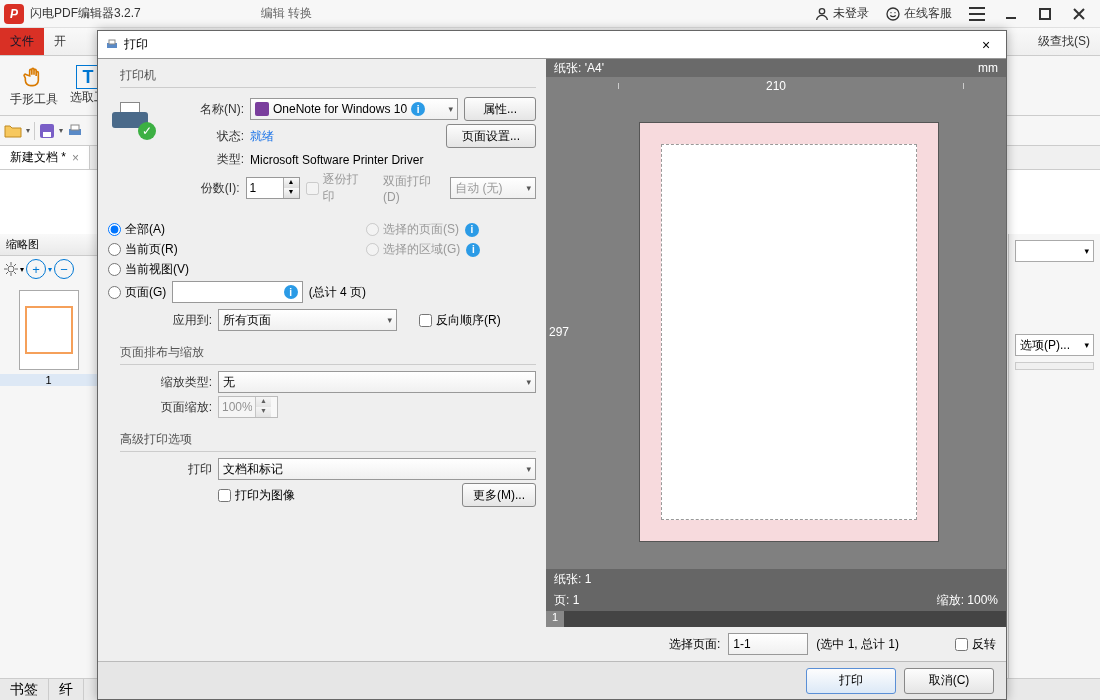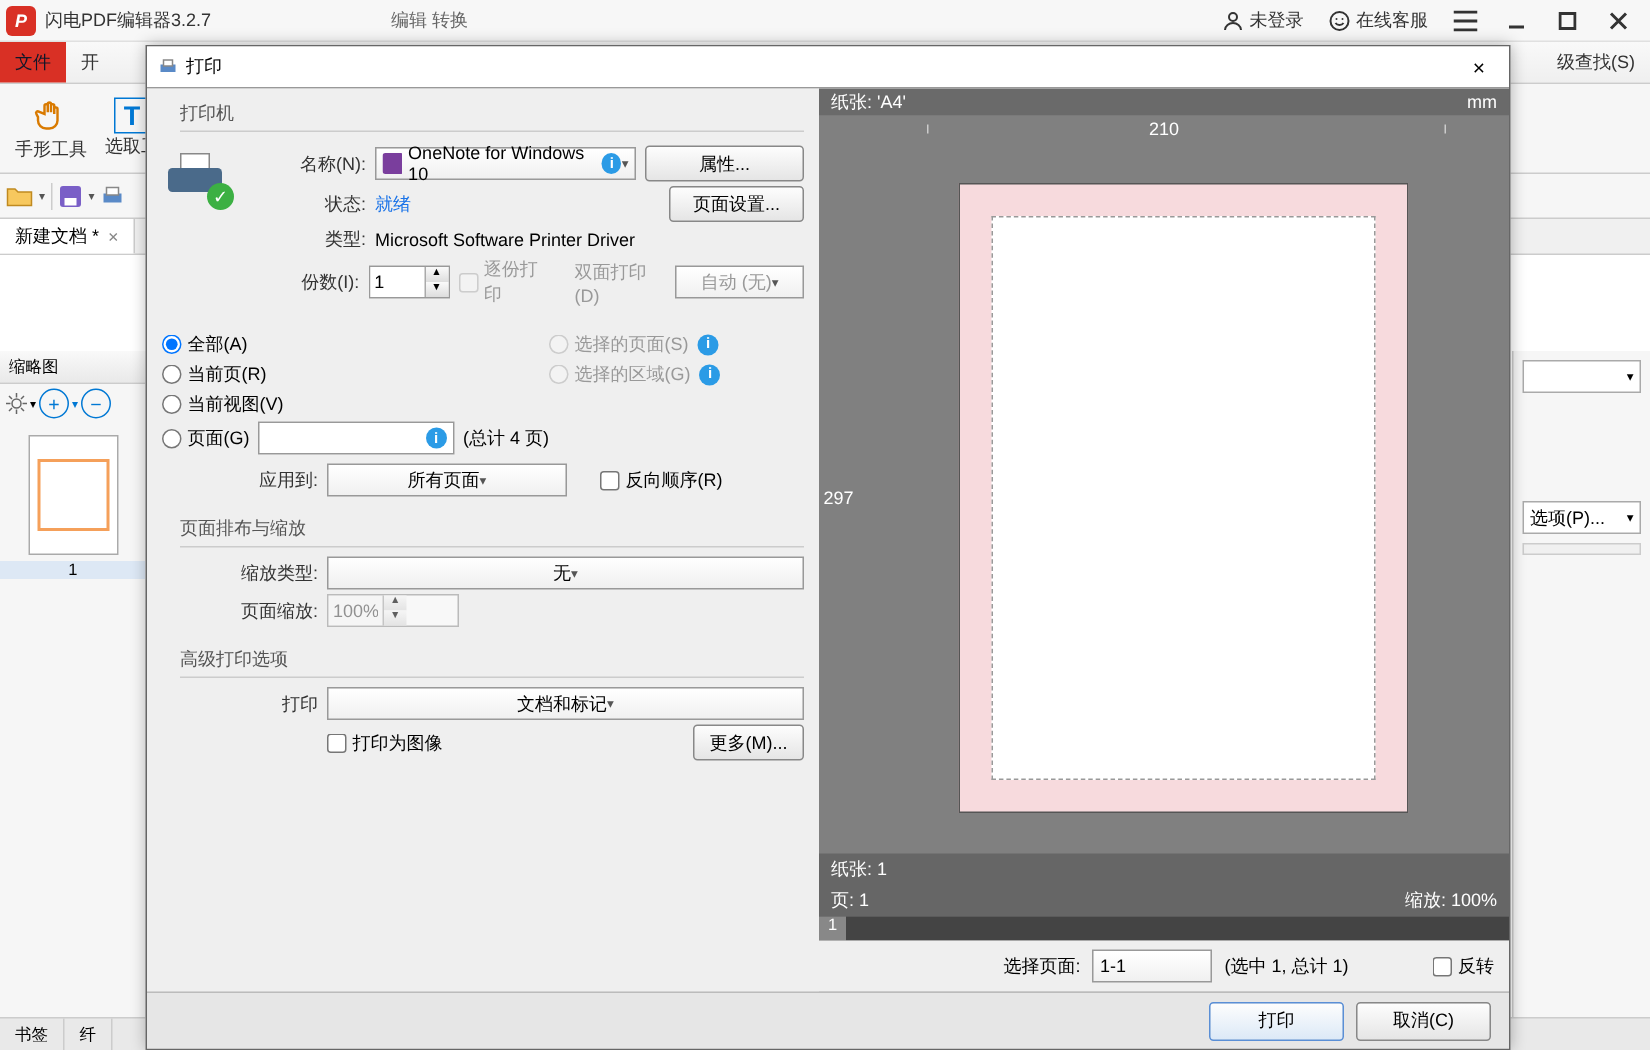--- a/index.html
+++ b/index.html
@@ -30,21 +30,21 @@
 
 .left-panel { position: absolute; left: 0; top: 234px; width: 98px; bottom: 22px; background: #f6f6f6; border-right: 1px solid #ccc; }
 .left-panel .panel-head { height: 22px; background: linear-gradient(#f9f9f9,#e9e9e9); border-bottom: 1px solid #ccc; padding: 0 6px; display: flex; align-items: center; font-size: 11px; }
 .left-panel .panel-tools { height: 26px; display: flex; align-items: center; padding: 0 4px; gap: 2px; }
 .left-panel .circ-btn { width: 20px; height: 20px; border: 1px solid #0078d4; border-radius: 50%; display: flex; align-items: center; justify-content: center; color: #0078d4; font-size: 13px; }
 .thumb { margin: 8px auto 4px; width: 60px; height: 80px; background: #fff; border: 1px solid #aaa; position: relative; }
 .thumb-sel { position: absolute; top: 15px; left: 5px; right: 5px; bottom: 15px; border: 2px solid #f5a05a; }
 .thumb-num { text-align: center; font-size: 11px; background: #dde8f5; }
 
 .bottom-tabs { position: absolute; left: 0; bottom: 0; height: 22px; background: #e9e9e9; display: flex; align-items: stretch; border-top: 1px solid #ccc; width: 100%; }
-.bottom-tabs .btab { padding: 0 10px; display: flex; align-items: center; font-size: 11px; border-right: 1px solid #ccc; }
+.bottom-tabs .btab { padding: 0 10px; display: flex; align-items: center; font-size: 14px; border-right: 1px solid #ccc; }
 
 .right-panel { position: absolute; right: 0; top: 234px; width: 92px; bottom: 22px; background: #f6f6f6; border-left: 1px solid #ccc; }
 .right-panel .combo { margin: 6px; height: 22px; border: 1px solid #aaa; background: #fff; display: flex; align-items: center; padding: 0 4px; font-size: 11px; }
 
 
 .print-dlg { position: absolute; left: 97px; top: 30px; width: 910px; height: 670px; background: #efefef; border: 1px solid #666; box-shadow: 0 0 10px rgba(0,0,0,0.3); display: flex; flex-direction: column; }
 .dlg-titlebar { height: 28px; background: #fff; border-bottom: 1px solid #999; display: flex; align-items: center; padding: 0 6px; }
 .dlg-titlebar .dlg-ic { width: 16px; height: 16px; margin-right: 4px; display:flex; align-items:center; justify-content:center; }
 .dlg-titlebar .spacer { flex: 1; }
 .dlg-close { width: 28px; text-align: center; font-size: 14px; }
@@ -52,21 +52,21 @@
 .dlg-body { flex: 1; display: flex; overflow: hidden; }
 .dlg-left { width: 448px; padding: 8px 10px; display: flex; flex-direction: column; gap: 10px; background: #efefef; overflow: hidden; }
 .dlg-right { flex: 1; background: #808080; display: flex; flex-direction: column; position: relative; }
 
 .section-title { color: #555; font-size: 12px; border-bottom: 1px solid #ccc; padding-bottom: 3px; margin-bottom: 6px; margin-left: 12px; }
 .row { display: flex; align-items: center; gap: 6px; margin: 3px 0; }
 .row .lbl { width: 84px; text-align: right; color: #333; }
 label.ck { display: flex; align-items: center; gap: 4px; }
 
 select, input[type=text], .combo-look { height: 22px; border: 1px solid #999; background: linear-gradient(#fff,#f0f0f0); padding: 0 4px; font-size: 12px; }
-.combo-look { display: flex; align-items: center; justify-content: center; }
+.combo-look { display: flex; align-items: center; justify-content: space-between; }
 .combo-look .arrow { font-size: 9px; color: #555; }
 .btn { height: 24px; border: 1px solid #888; background: linear-gradient(#fdfdfd,#e5e5e5); padding: 0 10px; border-radius: 3px; display: flex; align-items: center; }
 .btn.primary { background: linear-gradient(#fdfdfd,#dce9f7); border-color: #5a8fd6; }
 input[type=radio], input[type=checkbox] { margin: 0; }
 .spinner { width: 56px; height: 22px; border: 1px solid #999; background: #fff; display: flex; align-items: center; }
 .spinner input { border: none; width: 36px; padding: 0 3px; height: 100%; outline: none; }
 .spinner .spins { width: 16px; height: 100%; display: flex; flex-direction: column; border-left: 1px solid #aaa; }
 .spinner .spins div { flex:1; font-size:7px; text-align:center; background:linear-gradient(#fafafa,#ddd); }
 
 .printer-icon { width: 44px; height: 36px; position: relative; }
@@ -256,21 +256,21 @@
               <div class="combo-look" style="flex:1">
                 <span style="display:flex;align-items:center;gap:4px">
                     <svg width="14" height="14">
                       <rect width="14" height="14" fill="#7a3e9d" rx="2"></rect>
                     </svg>
                     <span>OneNote for Windows 10</span>
                     <span class="info-ic">i</span>
                   </span>
                 <span class="arrow">▾</span>
               </div>
-              <button class="btn" style="width:106px;justify-content:center">属性...</button>
+              <button class="btn" style="width:72px;justify-content:center">属性...</button>
             </div>
             <div class="row">
               <span class="lbl">状态:</span>
               <span style="color:#1a73e8">就绪</span>
               <div style="flex:1"></div>
               <button class="btn" style="width:90px;justify-content:center">页面设置...</button>
             </div>
             <div class="row">
               <span class="lbl">类型:</span>
               <span>Microsoft Software Printer Driver</span>
@@ -343,21 +343,21 @@
                 <label class="ck" style="color:#999">
                   <input type="radio" disabled="" style="">
                   <span>选择的区域(G)</span>
                 </label>
                 <span class="info-ic">i</span>
               </div>
           </div>
         </div>
         <div class="row">
           <span class="lbl" style="width:104px">应用到:</span>
-          <div class="combo-look" style="width:160px">
+          <div class="combo-look" style="width:179px">
               <span>所有页面</span>
               <span class="arrow">▾</span>
             </div>
           <label class="ck" style="margin-left:16px">
               <input type="checkbox" style="">
               <span>反向顺序(R)</span>
             </label>
         </div>
       </div>
 
@@ -365,21 +365,21 @@
         <div class="section-title">页面排布与缩放</div>
         <div class="row">
             <span class="lbl" style="width:104px">缩放类型:</span>
           <div class="combo-look" style="flex:1">
               <span>无</span>
               <span class="arrow">▾</span>
             </div>
         </div>
         <div class="row">
             <span class="lbl" style="width:104px">页面缩放:</span>
-          <div class="spinner" style="width:88px;opacity:.6">
+          <div class="spinner" style="width:60px;opacity:.6">
               <input disabled="" value="100%" style="">
               <div class="spins">
                 <div>▲</div>
                 <div>▼</div>
               </div>
             </div>
         </div>
       </div>
 
       <div>

